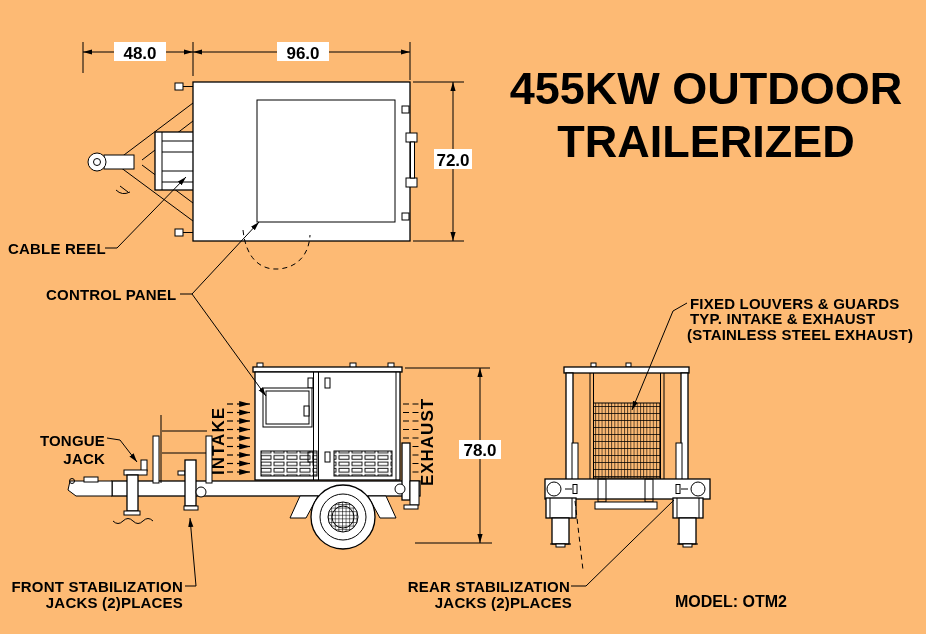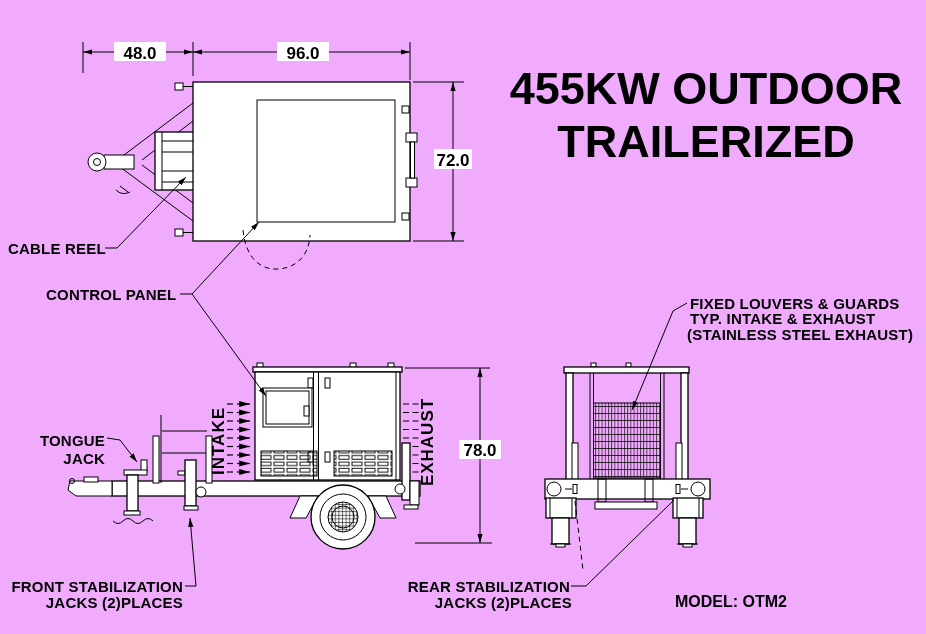--- a/index.html
+++ b/index.html
@@ -1,16 +1,16 @@
 <!DOCTYPE html>
 <html><head>
 <meta charset="utf-8">
 <style>
   html,body{margin:0;padding:0;background:#ffffff;}
-  #stage{position:relative;width:926px;height:634px;background:#f0abfc;overflow:hidden;}
+  #stage{position:relative;width:926px;height:634px;background:#fdba74;overflow:hidden;}
   svg{display:block;}
   .thin{stroke:#000;stroke-width:1;fill:none;}
   .wf{fill:#fff;stroke:#000;stroke-width:1.3;}
   .wft{fill:#fff;stroke:#000;stroke-width:1;}
   text{fill:#000;font-family:"Liberation Sans", sans-serif;}
   .lbl{font-size:15px;font-weight:bold;letter-spacing:0.2px;}
   .dim{font-size:17px;font-weight:bold;}
   .vlbl{font-size:17px;font-weight:bold;letter-spacing:1px;}
   .ttl{font-size:45px;font-weight:bold;}
   .mdl{font-size:16px;font-weight:bold;}

